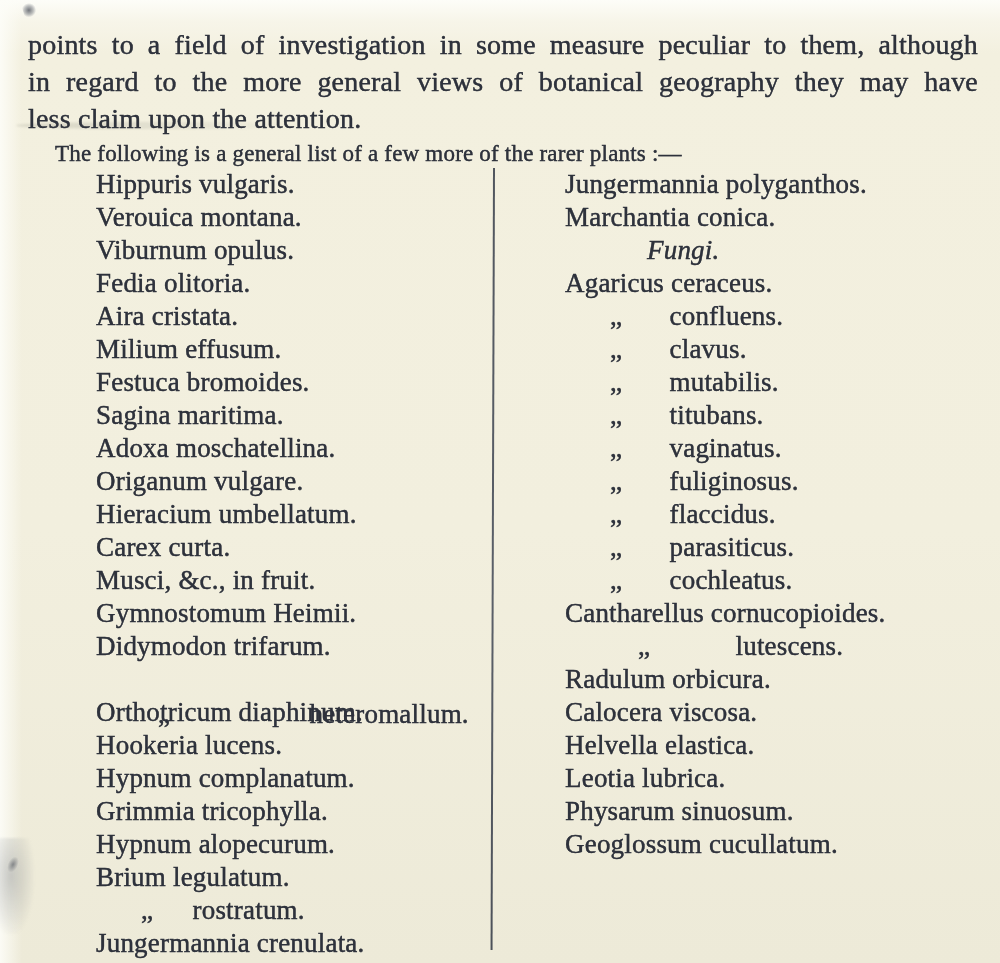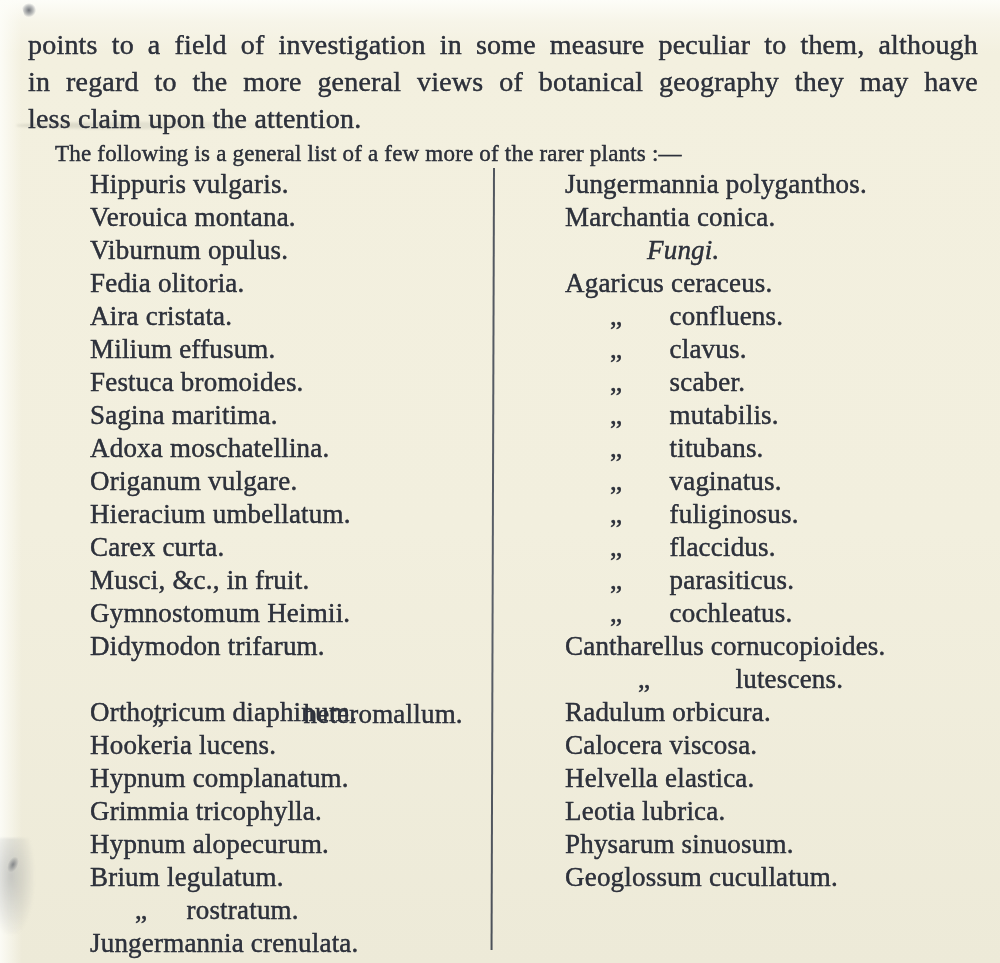--- a/index.html
+++ b/index.html
@@ -34,21 +34,21 @@
     position:absolute;left:55px;top:137px;
     font-size:23px;line-height:34px;letter-spacing:.2px;white-space:nowrap;
   }
 
   
   .columns{
     position:absolute;left:0;top:168px;width:1000px;height:795px;
     font-size:27px;letter-spacing:.2px;
   }
   .col{position:absolute;top:0;white-space:nowrap;}
-  .col-left{left:90px;}
+  .col-left{left:96px;}
   .col-right{left:565px;}
   .row{height:33px;line-height:33px;}
   .ditto{display:inline-block;letter-spacing:-1px;}
   .species{display:inline-block;}
   .ditto-l1 .ditto{margin-left:62px;}
   .ditto-l1 .species{margin-left:140px;margin-top:35px;}
   .ditto-l2 .ditto{margin-left:45px;}
   .ditto-l2 .species{margin-left:40px;}
   .ditto-r1 .ditto{margin-left:45px;}
   .ditto-r1 .species{margin-left:48px;}
@@ -132,21 +132,20 @@
         <div class="row">Jungermannia crenulata.</div>
       </div>
     <div class="divider"></div>
     <div class="col col-right">
         <div class="row">Jungermannia polyganthos.</div>
         <div class="row">Marchantia conica.</div>
         <div class="row heading">Fungi.</div>
         <div class="row">Agaricus ceraceus.</div>
         <div class="row ditto-row ditto-r1"><span class="ditto">,,</span><span class="species">confluens.</span></div>
         <div class="row ditto-row ditto-r1"><span class="ditto">,,</span><span class="species">clavus.</span></div>
-        <div class="row ditto-row ditto-r1"><span class="ditto">,,</span><span class="species">scaber.</span></div>
         <div class="row ditto-row ditto-r1"><span class="ditto">,,</span><span class="species">mutabilis.</span></div>
         <div class="row ditto-row ditto-r1"><span class="ditto">,,</span><span class="species">titubans.</span></div>
         <div class="row ditto-row ditto-r1"><span class="ditto">,,</span><span class="species">vaginatus.</span></div>
         <div class="row ditto-row ditto-r1"><span class="ditto">,,</span><span class="species">fuliginosus.</span></div>
         <div class="row ditto-row ditto-r1"><span class="ditto">,,</span><span class="species">flaccidus.</span></div>
         <div class="row ditto-row ditto-r1"><span class="ditto">,,</span><span class="species">parasiticus.</span></div>
         <div class="row ditto-row ditto-r1"><span class="ditto">,,</span><span class="species">cochleatus.</span></div>
         <div class="row">Cantharellus cornucopioides.</div>
         <div class="row ditto-row ditto-r2"><span class="ditto">,,</span><span class="species">lutescens.</span></div>
         <div class="row">Radulum orbicura.</div>

